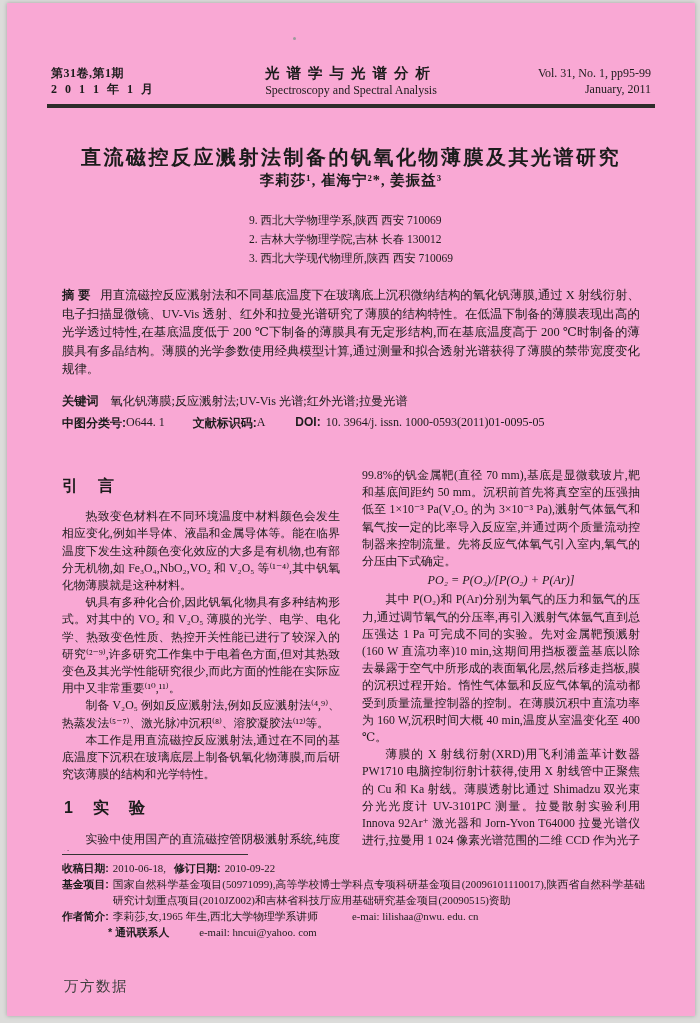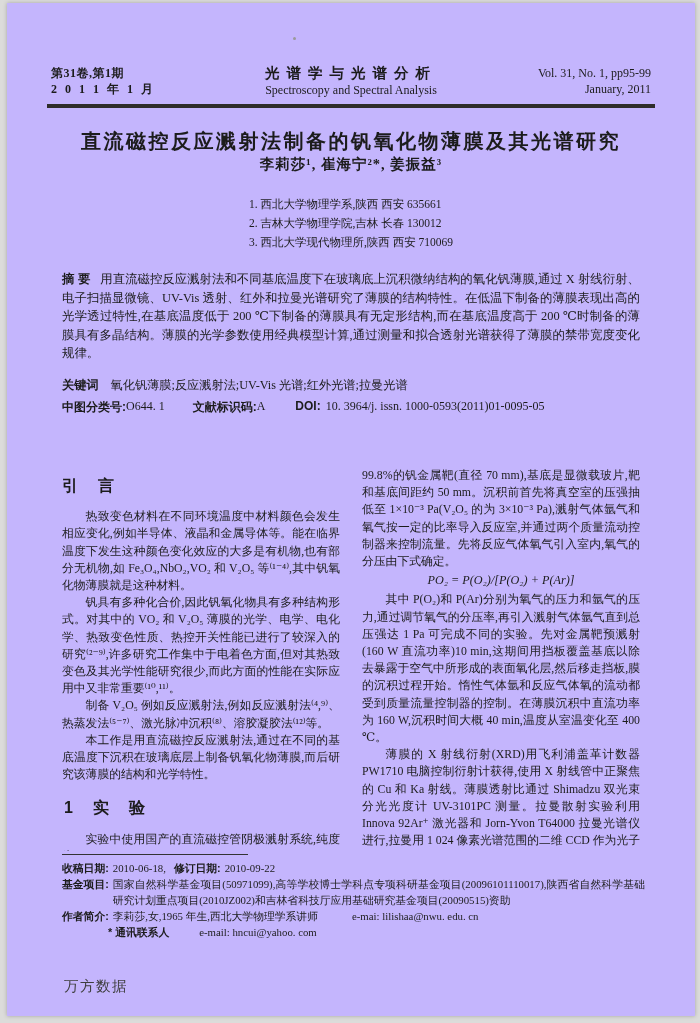--- a/index.html
+++ b/index.html
@@ -5,21 +5,21 @@
   * { margin:0; padding:0; box-sizing:border-box; }
   html,body { width:700px; height:1023px; }
   body {
     font-family:"Liberation Serif","DejaVu Serif",serif;
     color:#1c1c1c;
     background:#e4e4e2;
   }
   .frame { position:relative; width:700px; height:1023px; background:#dcdcda; overflow:hidden; }
   .paper {
     position:absolute; left:7px; top:3px; right:5px; bottom:7px;
-    background:#c4b5fd;
+    background:#f9a8d4;
     box-shadow:0 0 4px rgba(0,0,0,.25);
     overflow:hidden;
   }
   .artifact-dot { position:absolute; left:286px; top:34px; width:3px; height:3px; background:#9a9a9a; border-radius:50%; }
 
   
   .journal-header {
     margin:62px 44px 0 44px;
     display:flex; align-items:flex-start;
     font-size:12px; line-height:16px;
@@ -27,21 +27,21 @@
   .jh-left  { width:165px; font-weight:bold; letter-spacing:.5px; }
   .jh-left .sp { letter-spacing:2.5px; }
   .jh-center{ flex:1; text-align:center; }
   .jh-cn { font-weight:bold; font-size:14.5px; letter-spacing:7px; font-family:"Liberation Sans","DejaVu Sans",sans-serif; }
   .jh-en { font-size:12px; margin-top:1px; }
   .jh-right { width:165px; text-align:right; }
   .header-rule { margin:6px 40px 0 40px; height:4px; background:#2e2c2a; }
 
   
   .title {
-    margin:20px 46px 0 46px; text-align:center;
+    margin:36px 46px 0 46px; text-align:center;
     font-size:20px; font-weight:bold; letter-spacing:2.5px;
     font-family:Liberation Mono, monospace;
   }
   .authors { text-align:center; font-size:14.5px; letter-spacing:1px; font-weight:bold; }
   .affil-wrap { margin-top:21px; text-align:center; }
   .affils { display:inline-block; text-align:left; font-size:11.5px; line-height:19px; }
 
   
   .abstract {
     margin:18px 55px 0 55px;
@@ -114,21 +114,21 @@
       </div>
     </header>
     <div class="header-rule"></div>
 
     <h1 class="title">直流磁控反应溅射法制备的钒氧化物薄膜及其光谱研究</h1>
 
     <div class="authors">李莉莎¹, 崔海宁²*, 姜振益³</div>
 
     <div class="affil-wrap">
       <div class="affils">
-        <div>1. 西北大学物理学系,陕西 西安  635661</div>
+        <div>9. 西北大学物理学系,陕西 西安  710069</div>
         <div>2. 吉林大学物理学院,吉林 长春  130012</div>
         <div>3. 西北大学现代物理所,陕西 西安  710069</div>
       </div>
     </div>
 
     <div class="abstract">
       <span class="lbl">摘  要</span><span>用直流磁控反应溅射法和不同基底温度下在玻璃底上沉积微纳结构的氧化钒薄膜,通过 X 射线衍射、电子扫描显微镜、UV-Vis 透射、红外和拉曼光谱研究了薄膜的结构特性。在低温下制备的薄膜表现出高的光学透过特性,在基底温度低于 200 ℃下制备的薄膜具有无定形结构,而在基底温度高于 200 ℃时制备的薄膜具有多晶结构。薄膜的光学参数使用经典模型计算,通过测量和拟合透射光谱获得了薄膜的禁带宽度变化规律。</span>
     </div>
 
     <div class="keywords">

